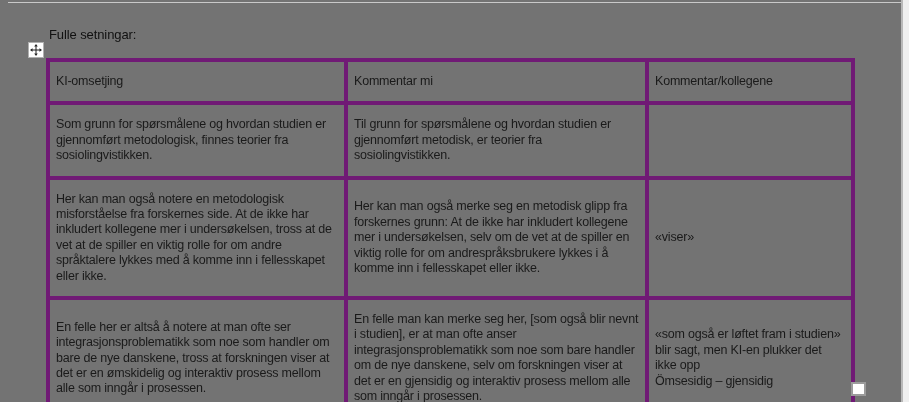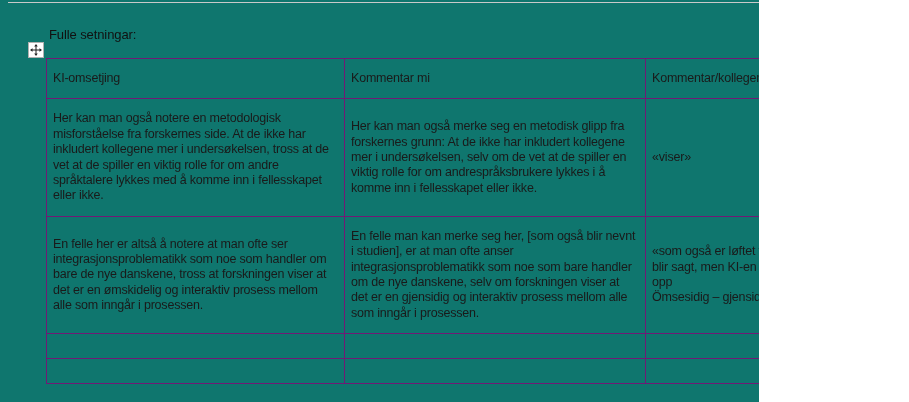--- a/index.html
+++ b/index.html
@@ -3,23 +3,23 @@
 <meta charset="utf-8">
 <style>
   * { margin: 0; padding: 0; box-sizing: border-box; }
   html, body { background: #ffffff; }
   body {
     font-family: "Liberation Sans", sans-serif;
     color: #1a1a1a;
   }
   .screen {
     position: relative;
-    width: 759px;
+    width: 909px;
     height: 402px;
-    background: #0f766e;
+    background: #737373;
     overflow: hidden;
   }
   
   .edge-top {
     position: absolute;
     left: 8px; top: 2px;
     width: 894px; height: 1px;
     background: #c9c9c9;
   }
   .edge-right-line {
@@ -59,21 +59,21 @@
     width: 805px;
     border-collapse: collapse;
     table-layout: fixed;
     font-size: 12.5px;
     line-height: 15.4px;
     letter-spacing: -0.2px;
     color: #1a1a1a;
   }
   .sentences-table th,
   .sentences-table td {
-    border: 1px solid #701a75;
+    border: 4px solid #701a75;
     vertical-align: middle;
     text-align: left;
     font-weight: normal;
     padding: 12px 6px;
     white-space: pre-line;
     overflow: hidden;
     margin-left: 11px;
   }
   .sentences-table th { height: 22px; }
   tr.r1 td { height: 60px; }
@@ -123,20 +123,25 @@
       <col style="width:206px">
     </colgroup>
     <thead>
       <tr>
         <th>KI-omsetjing</th>
         <th>Kommentar mi</th>
         <th class="col3">Kommentar/kollegene</th>
       </tr>
     </thead>
     <tbody>
+      <tr class="r1">
+        <td>Som grunn for spørsmålene og hvordan studien er gjennomført metodologisk, finnes teorier fra sosiolingvistikken.</td>
+        <td>Til grunn for spørsmålene og hvordan studien er gjennomført metodisk, er teorier fra sosiolingvistikken.</td>
+        <td class="col3"></td>
+      </tr>
       <tr class="r2">
         <td>Her kan man også notere en metodologisk misforståelse fra forskernes side. At de ikke har inkludert kollegene mer i undersøkelsen, tross at de vet at de spiller en viktig rolle for om andre språktalere lykkes med å komme inn i fellesskapet eller ikke.</td>
         <td>Her kan man også merke seg en metodisk glipp fra forskernes grunn: At de ikke har inkludert kollegene mer i undersøkelsen, selv om de vet at de spiller en viktig rolle for om andrespråksbrukere lykkes i å komme inn i fellesskapet eller ikke.</td>
         <td class="col3">«viser»</td>
       </tr>
       <tr class="r3">
         <td>En felle her er altså å notere at man ofte ser integrasjonsproblematikk som noe som handler om bare de nye danskene, tross at forskningen viser at det er en ømskidelig og interaktiv prosess mellom alle som inngår i prosessen.</td>
         <td>En felle man kan merke seg her, [som også blir nevnt i studien], er at man ofte anser integrasjonsproblematikk som noe som bare handler om de nye danskene, selv om forskningen viser at det er en gjensidig og interaktiv prosess mellom alle som inngår i prosessen.</td>
         <td class="col3">«som også er løftet fram i studien» blir sagt, men KI-en plukker det ikke opp
 Ömsesidig – gjensidig</td>

